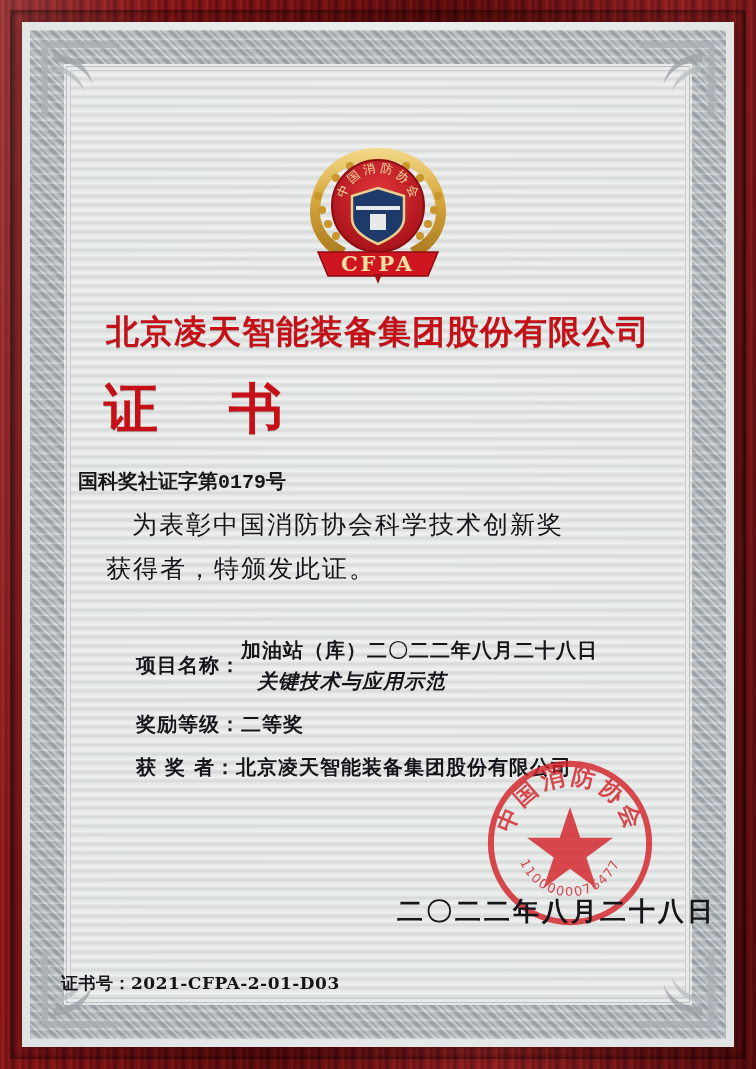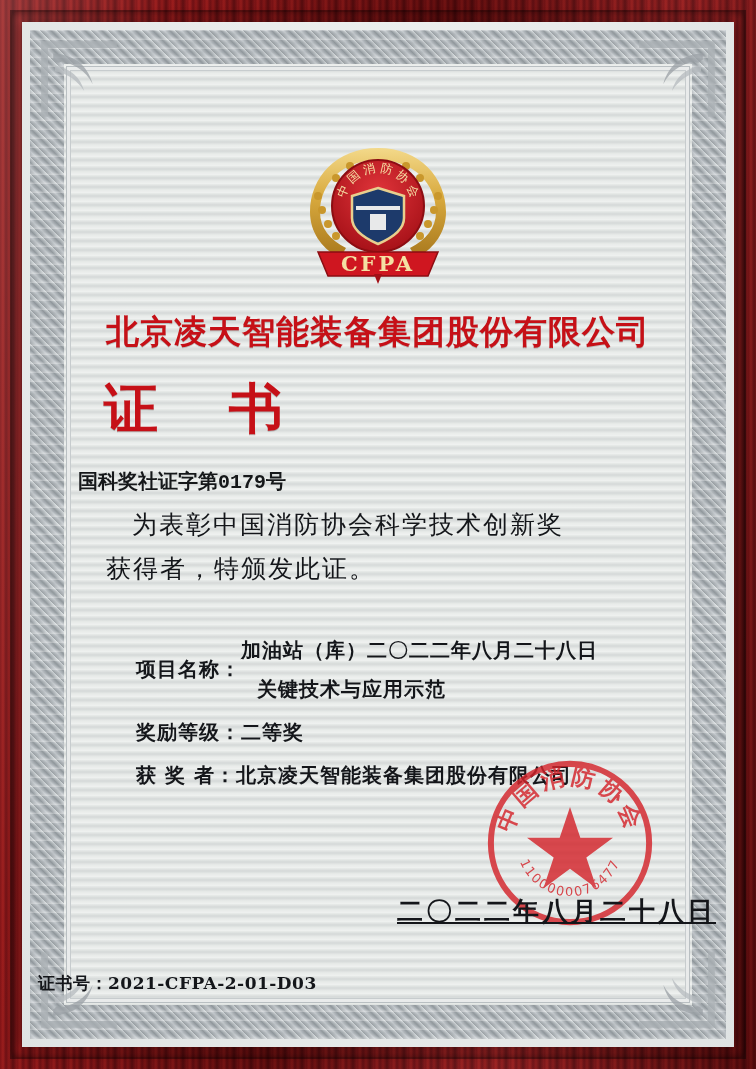--- a/index.html
+++ b/index.html
@@ -184,21 +184,22 @@
   .field-label {
     white-space: nowrap;
     letter-spacing: 1px;
   }
   .field-value {
     letter-spacing: 1px;
   }
   .field-value .second-line {
     display: block;
     padding-left: 16px;
-    margin-top: 12px;
+    margin-top: 4px;
+    font-style: italic;
   }
 
   
   .seal {
     position: absolute;
     right: 78px;
     bottom: 118px;
     width: 172px;
     height: 172px;
     pointer-events: none;
@@ -208,25 +209,24 @@
   
   .date-line {
     position: absolute;
     right: 18px;
     bottom: 118px;
     font-size: 26px;
     font-weight: bold;
     color: #14161a;
     letter-spacing: 3px;
     font-family: "DejaVu Serif", "Liberation Serif", serif;
-    text-decoration: underline;
   }
   .footer-no {
     position: absolute;
-    left: 16px;
+    left: 39px;
     bottom: 52px;
     font-size: 17px;
     font-weight: bold;
     color: #14161a;
     font-family: "DejaVu Serif", "Liberation Serif", serif;
     letter-spacing: 0.5px;
   }
 </style>
 </head>
 <body>

